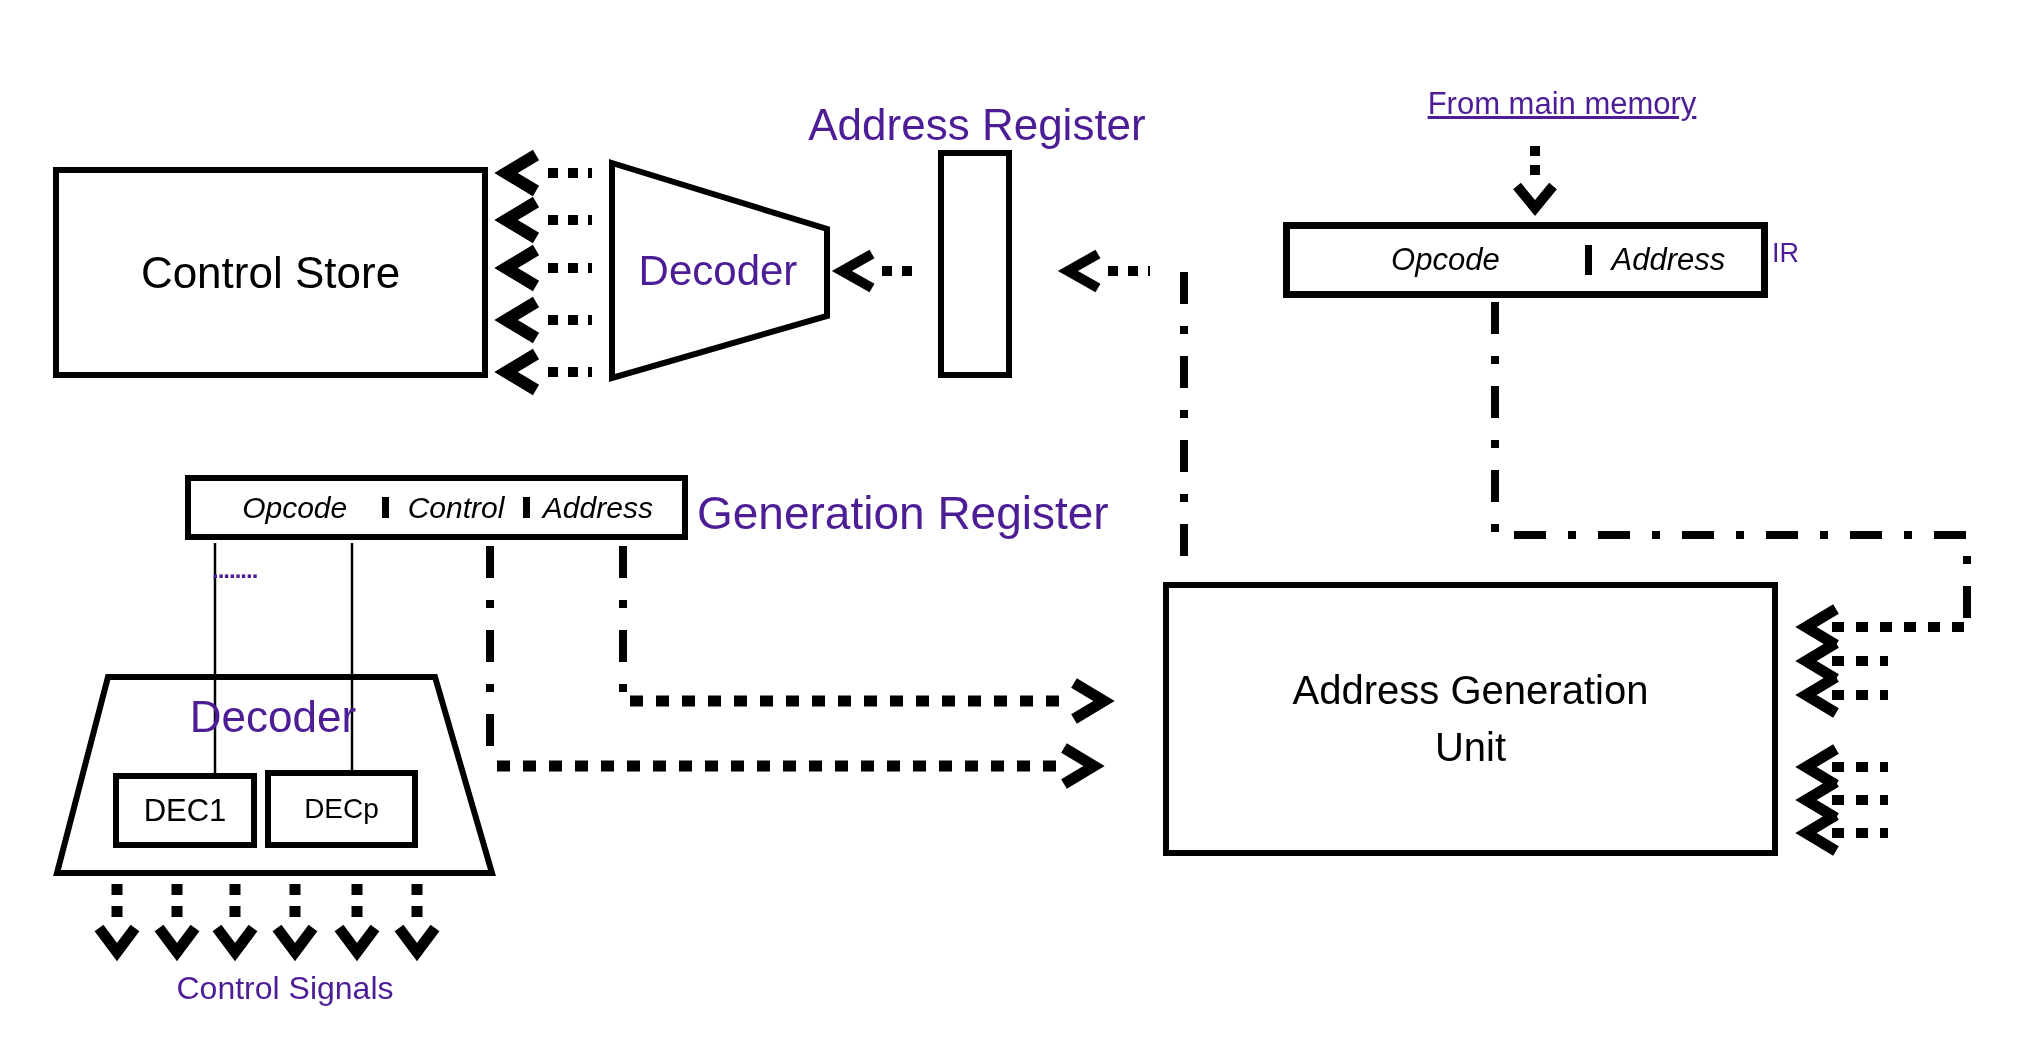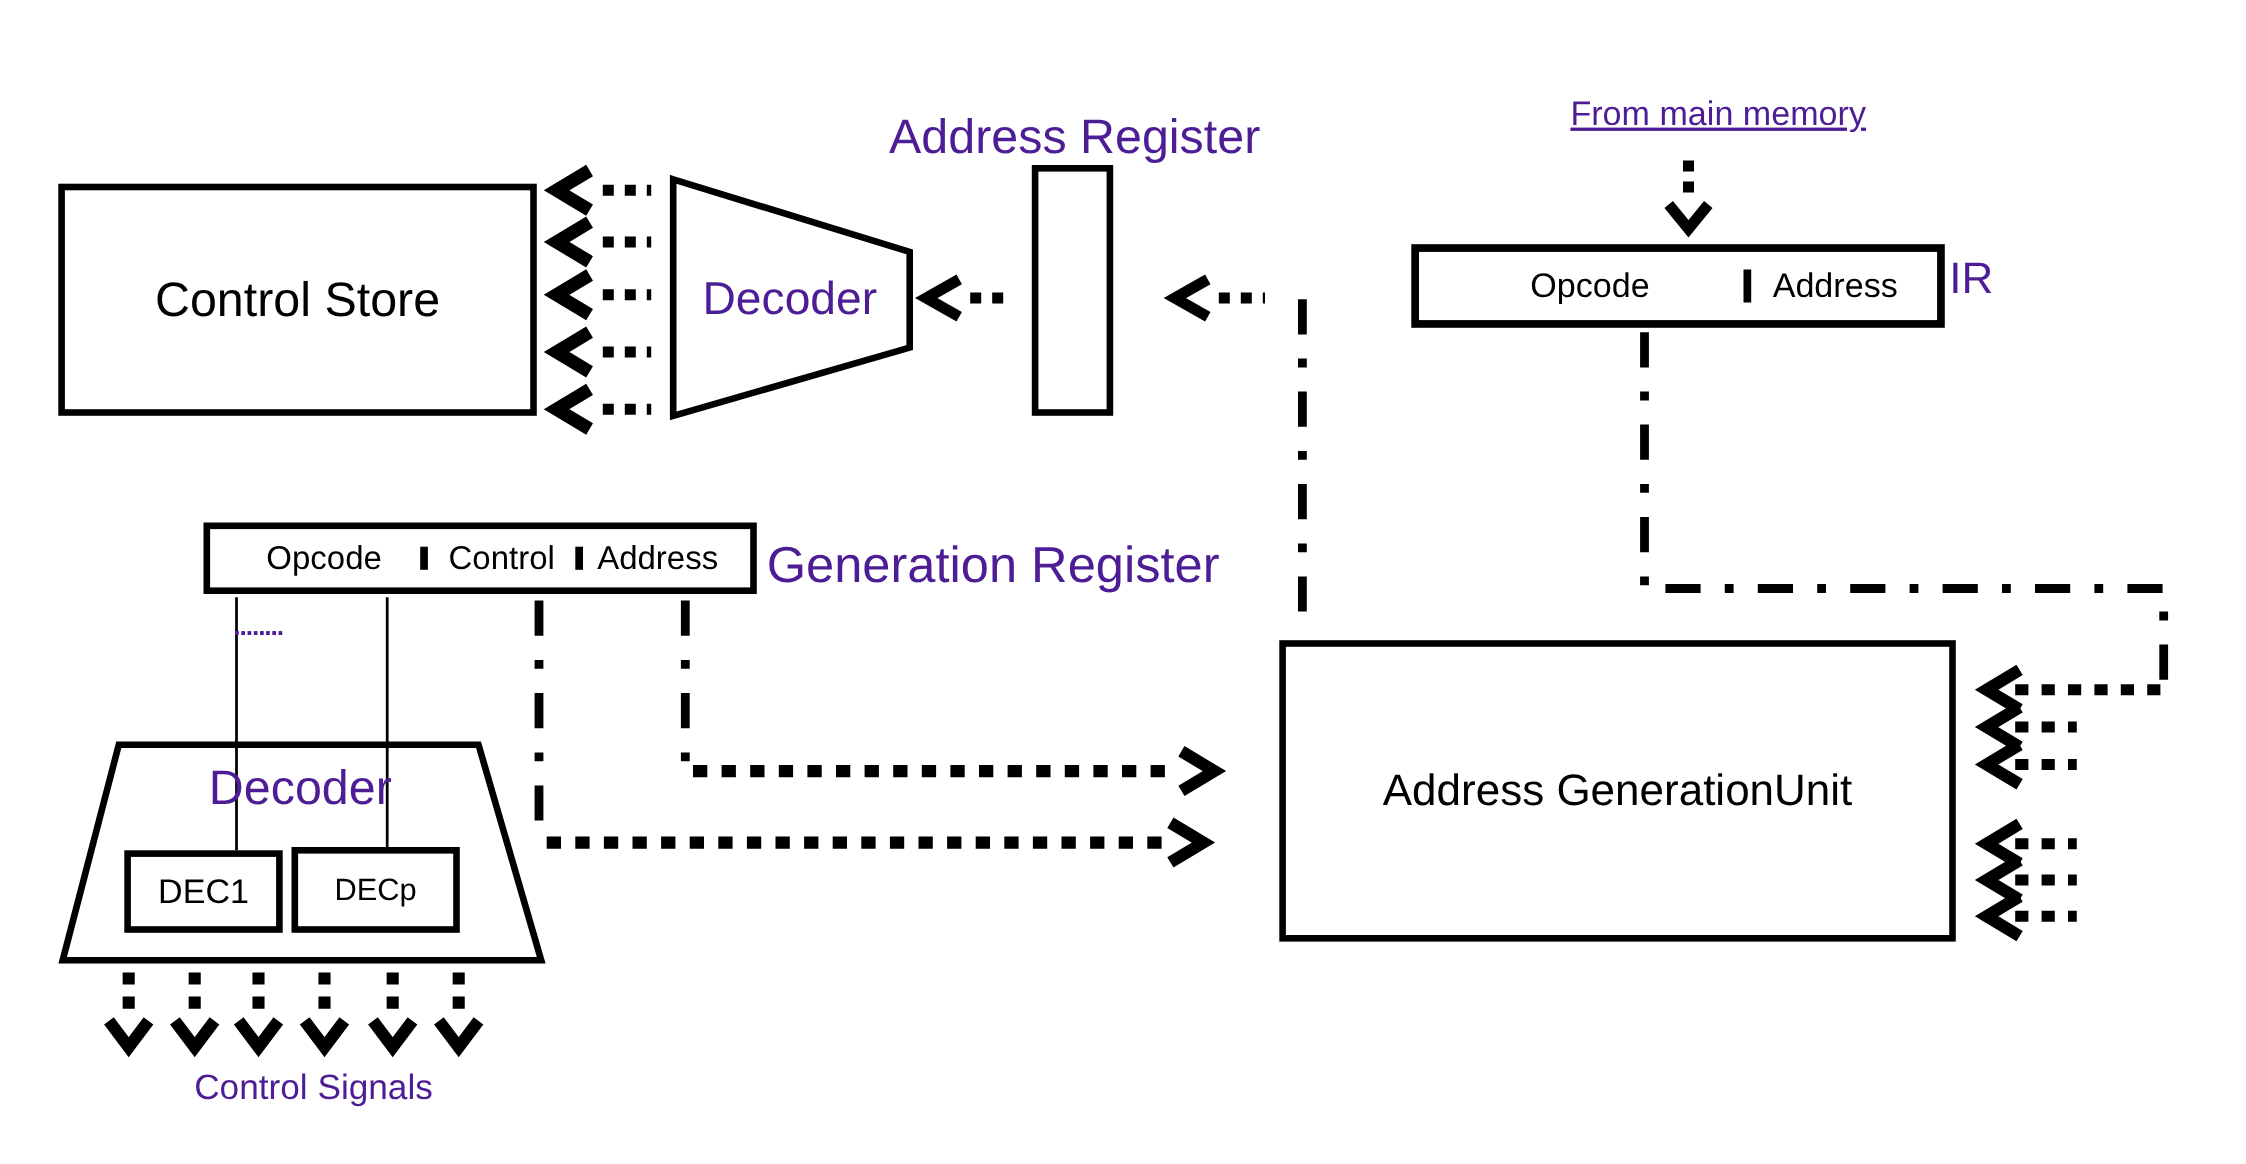--- a/index.html
+++ b/index.html
@@ -14,47 +14,47 @@
   svg.wires{position:absolute;left:0;top:0;z-index:1;}
   .box{
     position:absolute;border:6px solid #000;background:#fff;z-index:2;
     display:flex;align-items:center;justify-content:center;
   }
   .label{
     position:absolute;z-index:3;color:#4c1d95;
     display:flex;align-items:center;justify-content:center;
     text-align:center;white-space:nowrap;
   }
-  .cells{padding:16px;display:flex;align-items:stretch;}
+  .cells{padding:16px;display:flex;align-items:stretch;font-style:italic;}
   .cell{
     display:flex;align-items:center;justify-content:center;
     font-size:30px;color:#000;height:100%;
   }
   .cell + .cell{border-left:7px solid #000;}
   #control-store-box{left:53px;top:167px;width:435px;height:211px;font-size:44px;}
   #top-decoder-label{left:618px;top:246px;width:200px;height:50px;font-size:42px;}
   #address-register-title{left:790px;top:101px;width:374px;height:48px;font-size:44px;}
   #address-register-box{left:938px;top:150px;width:74px;height:228px;}
   #from-main-memory{left:1412px;top:86px;width:300px;height:36px;font-size:31px;text-decoration:underline;}
   #ir-top{left:1283px;top:222px;width:485px;height:76px;border-width:7px;}
   #ir-top .cell{font-size:31px;}
   #ir-cell-opcode-top{width:63.5%;}
   #ir-cell-address-top{width:36.5%;}
-  #ir-tag{left:1772px;top:236px;width:60px;height:34px;font-size:40px;justify-content:flex-start;}
+  #ir-tag{left:1772px;top:236px;width:60px;height:34px;font-size:27px;justify-content:flex-start;}
   #instruction-register{left:185px;top:475px;width:503px;height:65px;border-width:6px;}
   #instr-cell-opcode{width:38.2%;}
   #instr-cell-control{width:30.6%;}
   #instr-cell-address{width:31.2%;}
   #instruction-register-title{left:697px;top:487px;height:52px;font-size:46px;justify-content:flex-start;}
   #opcode-ellipsis{left:212px;top:556px;width:60px;height:28px;font-size:24px;font-weight:bold;letter-spacing:-1px;justify-content:flex-start;}
   #bottom-decoder-label{left:173px;top:692px;width:200px;height:50px;font-size:44px;}
   #dec1-box{left:113px;top:773px;width:144px;height:75px;font-size:31px;}
   #decp-box{left:265px;top:770px;width:153px;height:78px;font-size:28px;}
   #control-signals{left:135px;top:968px;width:300px;height:40px;font-size:32px;}
-  #agu-box{left:1163px;top:582px;width:615px;height:274px;flex-direction:row;font-size:40px;line-height:57px;}
+  #agu-box{left:1163px;top:582px;width:615px;height:274px;flex-direction:column;font-size:40px;line-height:57px;}
 </style>
 </head>
 <body>
 
 <svg class="wires" width="2042" height="1058" viewBox="0 0 2042 1058">
 
   <polygon points="612,163 827,229 827,316 612,378" fill="#fff" stroke="#000" stroke-width="6"></polygon>
 
   <polygon points="108,677 435,677 492,873 57,873" fill="#fff" stroke="#000" stroke-width="6"></polygon>
 

